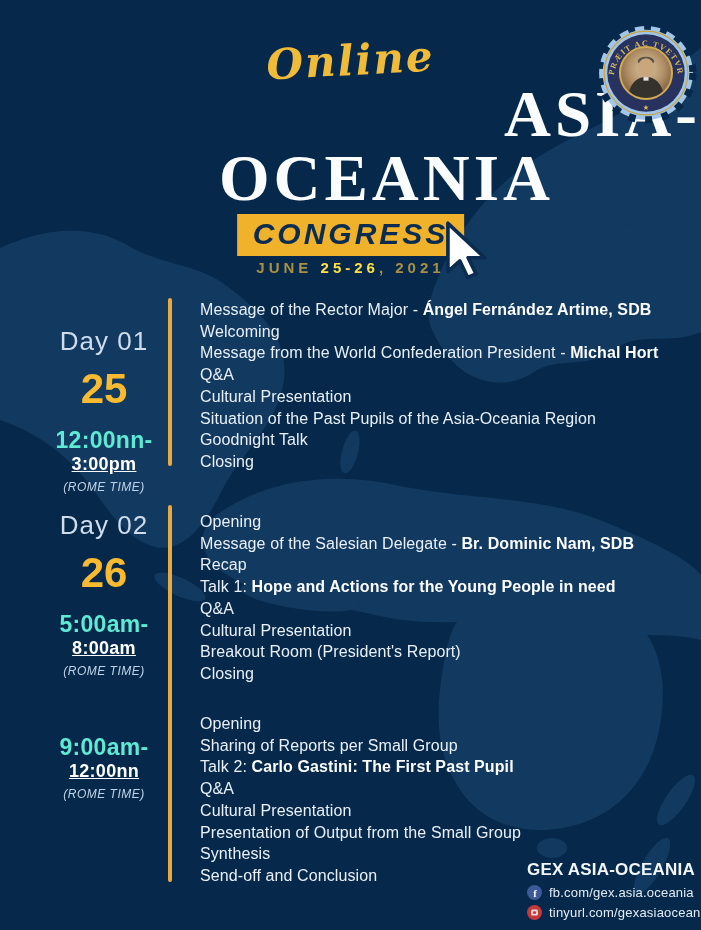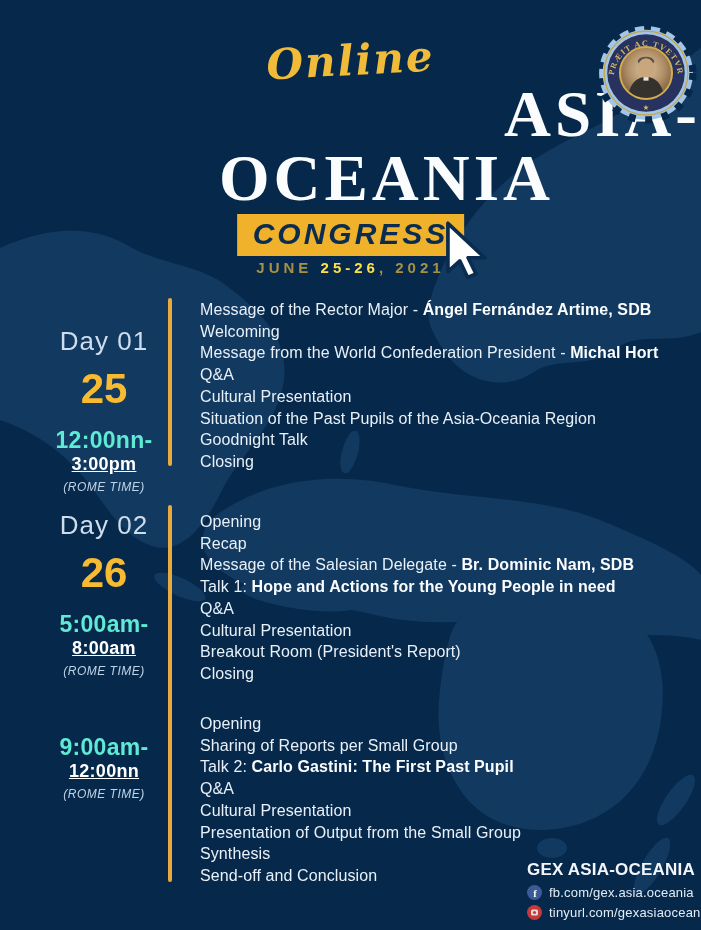--- a/index.html
+++ b/index.html
@@ -143,22 +143,22 @@
   <div class="leftcol c2">
     <div class="day-label">Day 02</div>
     <div class="day-num">26</div>
     <div class="time">5:00am-</div>
     <div class="time2">8:00am</div>
     <div class="rome">(ROME TIME)</div>
   </div>
   <div class="divider d2"></div>
   <div class="list l2">
     <div class="item"><span>Opening</span><b></b></div>
+    <div class="item"><span>Message of the Salesian Delegate - </span><b>Br. Dominic Nam, SDB</b></div>
     <div class="item"><span>Recap</span><b></b></div>
-    <div class="item"><span>Message of the Salesian Delegate - </span><b>Br. Dominic Nam, SDB</b></div>
     <div class="item"><span>Talk 1: </span><b>Hope and Actions for the Young People in need</b></div>
     <div class="item"><span>Q&amp;A</span><b></b></div>
     <div class="item"><span>Cultural Presentation</span><b></b></div>
     <div class="item"><span>Breakout Room (President's Report)</span><b></b></div>
     <div class="item"><span>Closing</span><b></b></div>
   </div>
 
   <div class="leftcol c3">
     <div class="time" style="margin-top:0">9:00am-</div>
     <div class="time2">12:00nn</div>

